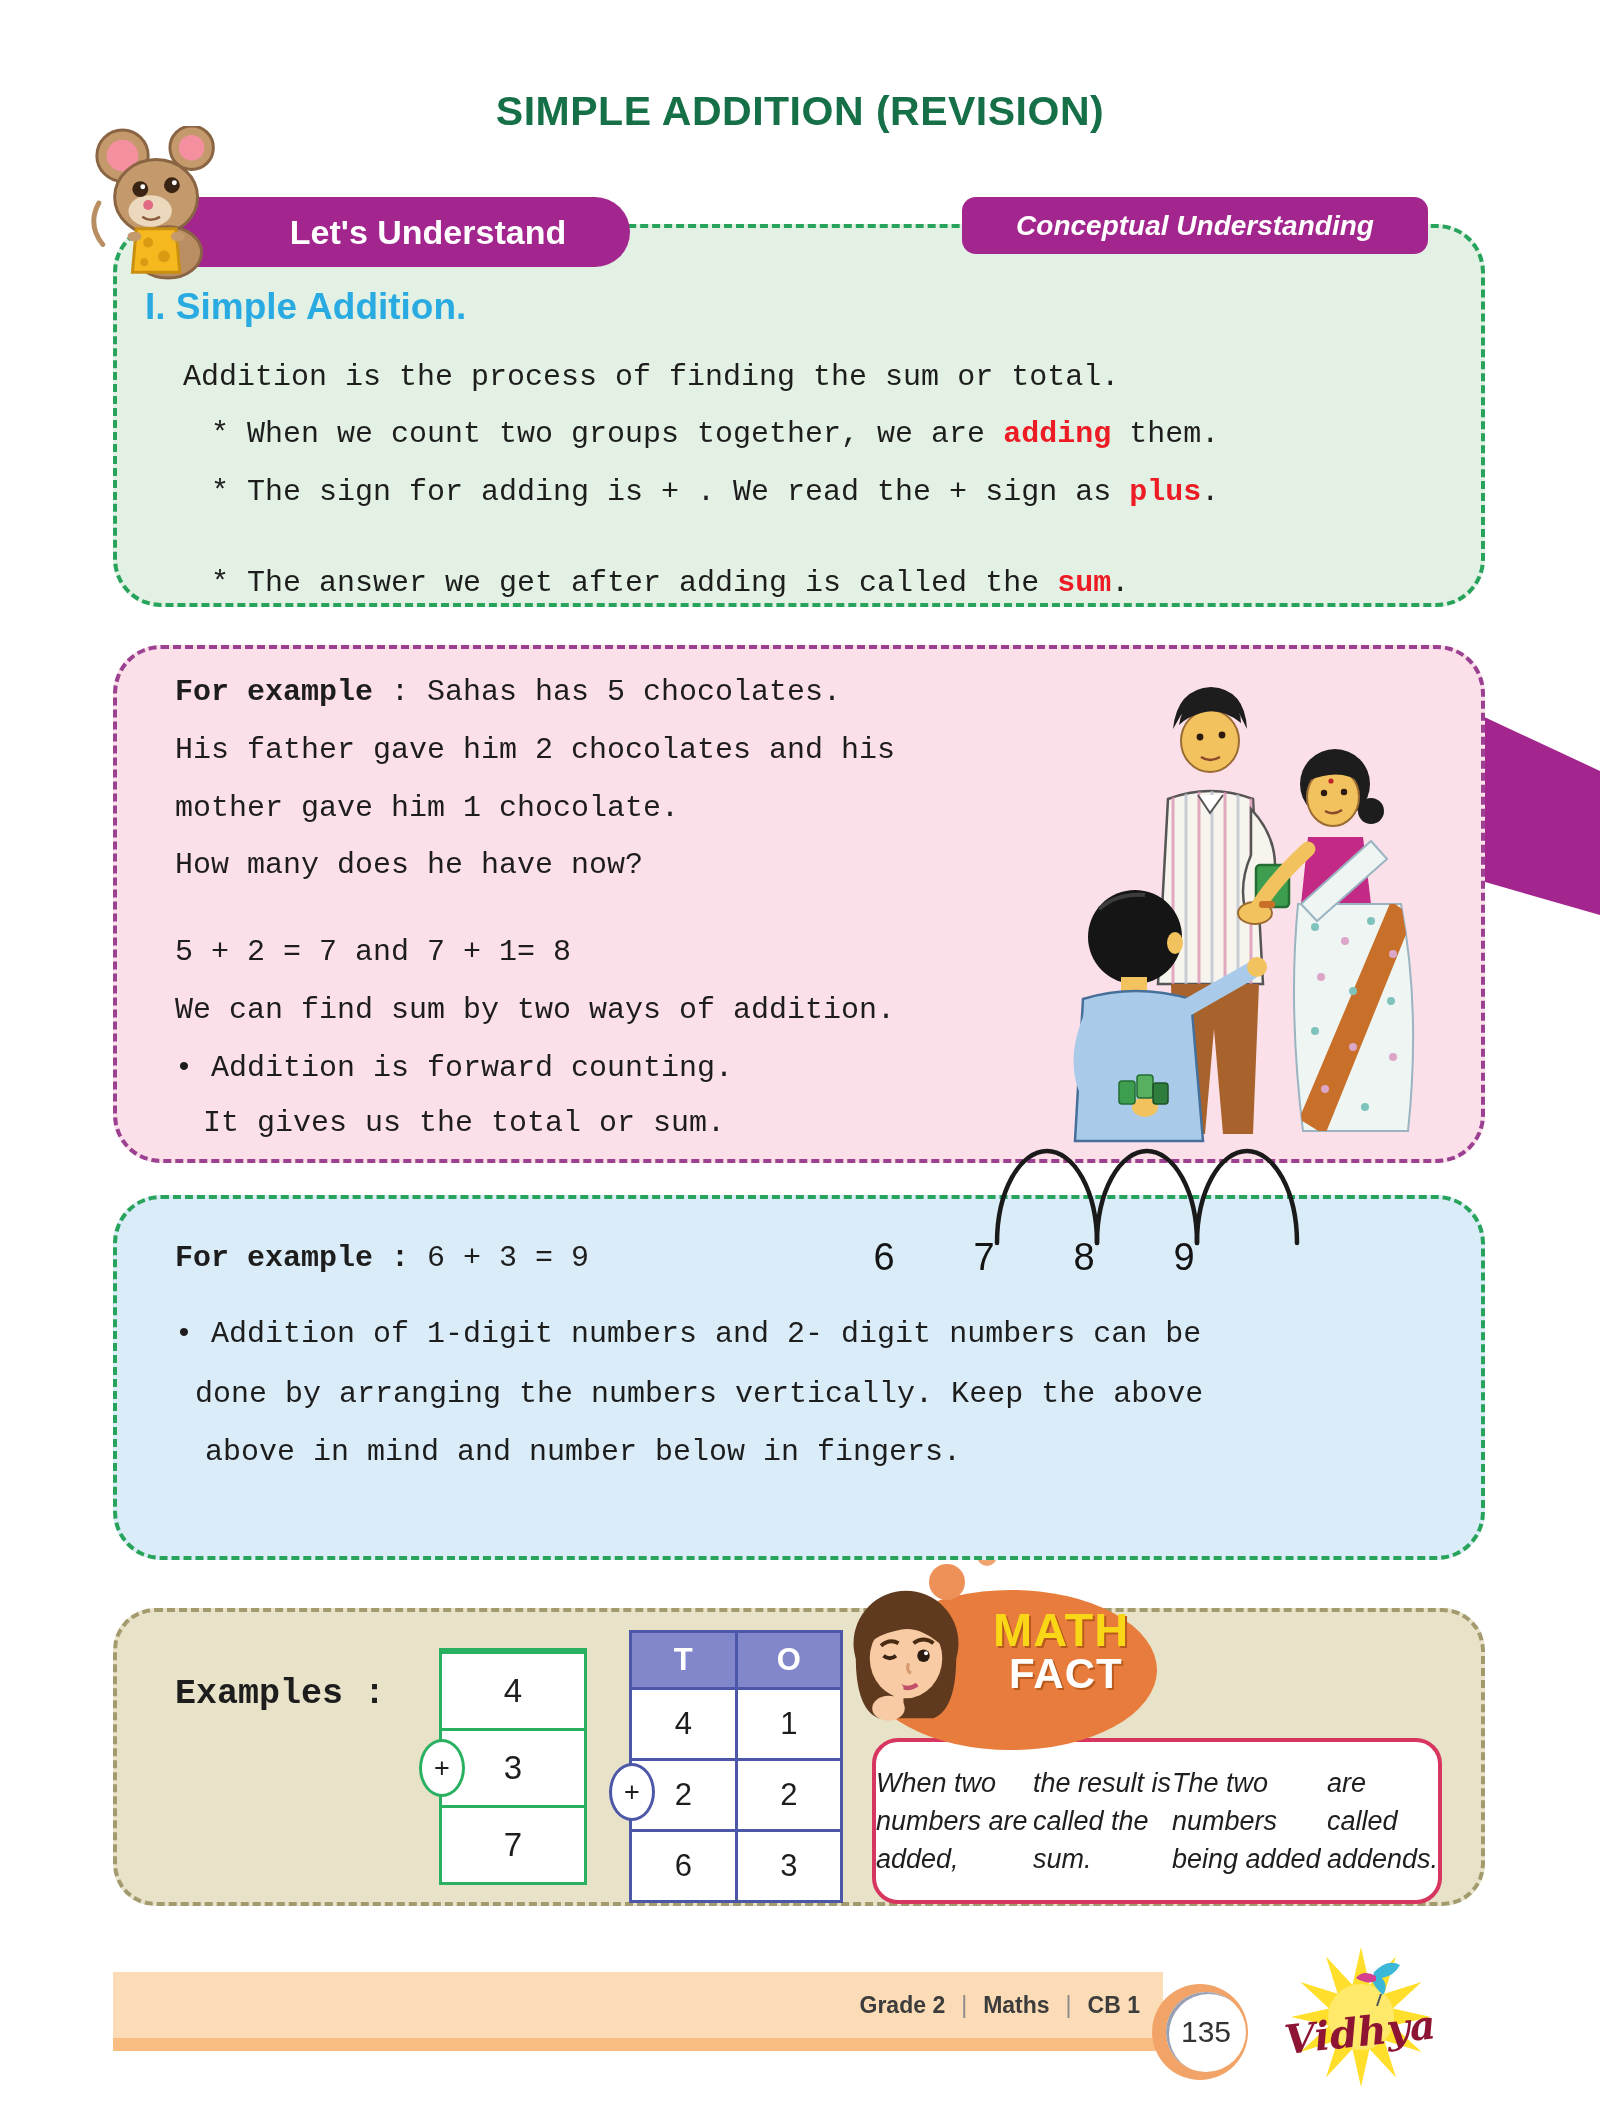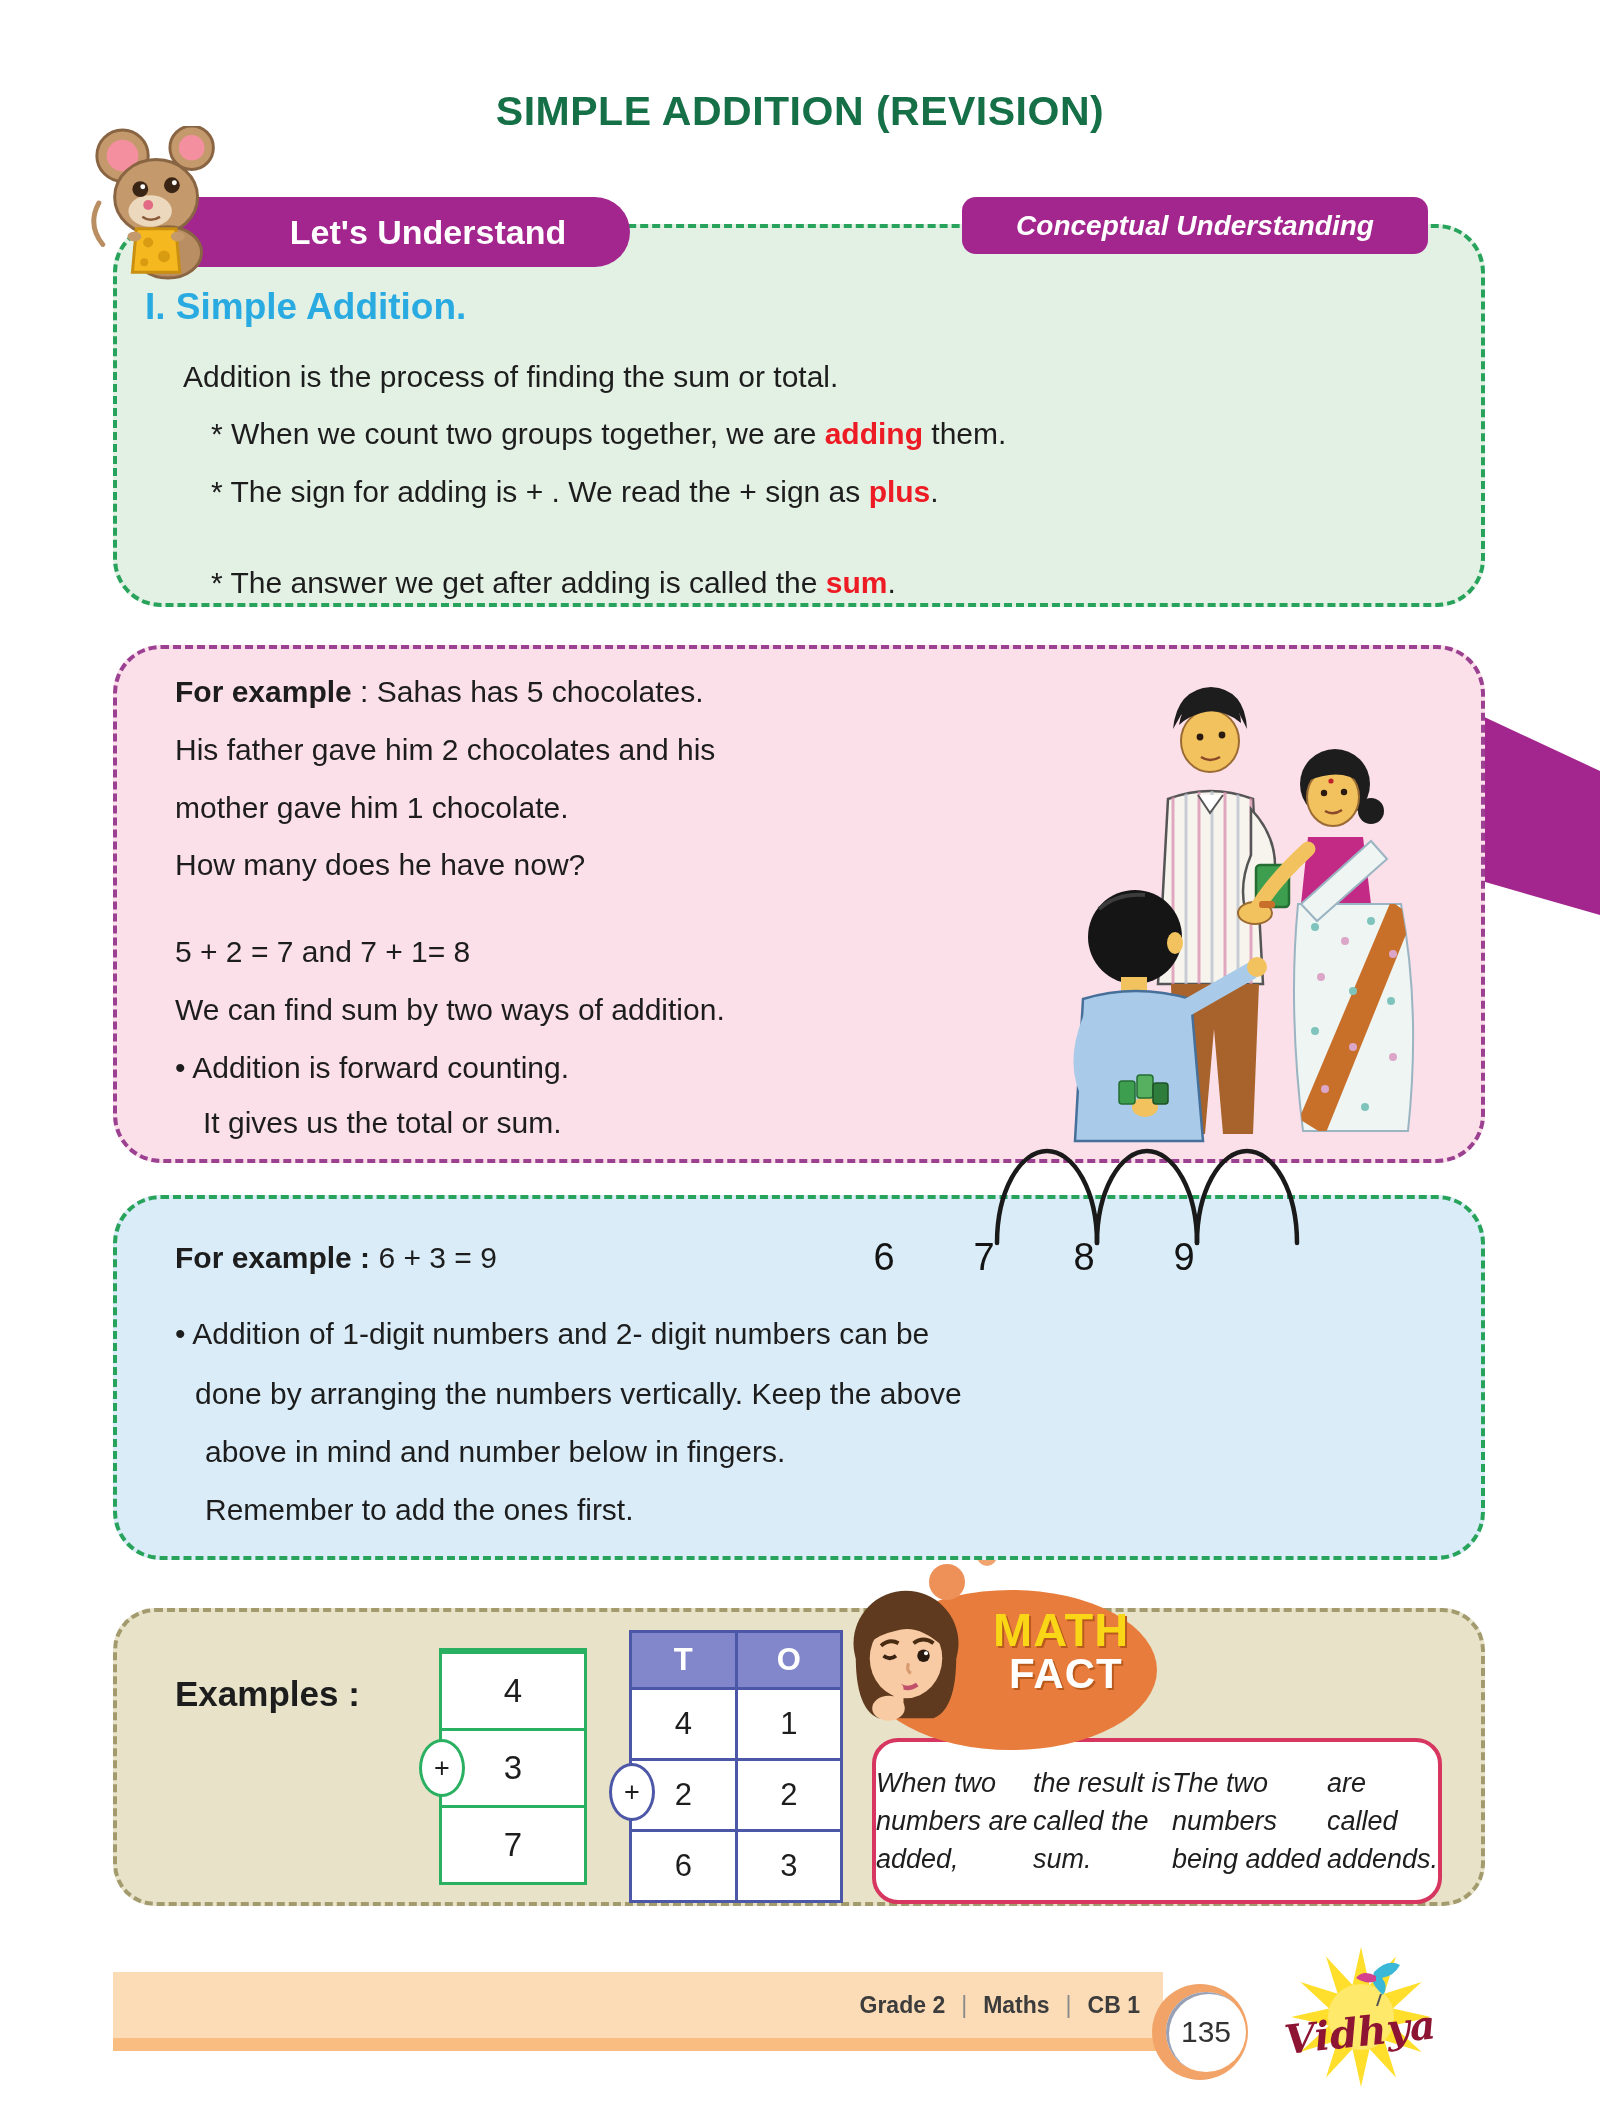--- a/index.html
+++ b/index.html
@@ -21,21 +21,21 @@
   .intro-box{left:113px;top:224px;width:1372px;height:383px;background:#e3f0e4;
              border:4px dashed #27a35c;border-radius:48px;z-index:1;}
   .pink-box{left:113px;top:645px;width:1372px;height:518px;background:#fbdfe9;
             border:4px dashed #9c4191;border-radius:48px;z-index:2;}
   .blue-box{left:113px;top:1195px;width:1372px;height:365px;background:#d9ecf7;
             border:4px dashed #27a35c;border-radius:48px;z-index:2;}
   .tan-box{left:113px;top:1608px;width:1372px;height:298px;background:#e7e2c8;
            border:4px dashed #a39b6d;border-radius:42px;z-index:1;}
   .ribbon{left:1480px;top:700px;width:120px;height:215px;background:#a2268e;z-index:1;
           clip-path:polygon(0 7%,100% 33%,100% 100%,0 84%);}
-  .t{font-size:30px;color:#1d1d1d;white-space:nowrap;}
+  .t{font-size:30px;color:#1d1d1d;white-space:nowrap;font-family:Liberation Mono, monospace;}
   .bold{font-weight:bold;}
   .red{color:#ed1c24;font-weight:bold;}
   .intro-heading{left:28px;top:58px;font-size:37px;font-weight:bold;color:#29abe2;white-space:nowrap;}
   
   .numline-num{top:37px;width:44px;text-align:center;font-size:38px;color:#141414;}
   .arcs{left:858px;top:-62px;width:342px;height:112px;overflow:visible;z-index:3;}
   
   .gtable{left:322px;top:36px;width:142px;border:3px solid #2ab061;background:#fff;z-index:2;}
   .gtable .cell{height:74px;display:flex;align-items:center;justify-content:center;
                 font-size:33px;border-top:3px solid #2ab061;}
@@ -218,21 +218,20 @@
       <path d="M122 106 A50 92 0 0 1 222 106" stroke="#1a1a1a" stroke-width="4.5" fill="none" stroke-linecap="round"></path>
       <path d="M222 106 A50 92 0 0 1 322 106" stroke="#1a1a1a" stroke-width="4.5" fill="none" stroke-linecap="round"></path>
     </svg>
     <div class="abs numline-num" style="left:745px;">6</div>
     <div class="abs numline-num" style="left:845px;">7</div>
     <div class="abs numline-num" style="left:945px;">8</div>
     <div class="abs numline-num" style="left:1045px;">9</div>
     <div class="abs t" style="left:58px;top:118px;">• Addition of 1-digit numbers and 2- digit numbers can be</div>
     <div class="abs t" style="left:78px;top:178px;">done by arranging the numbers vertically. Keep the above</div>
     <div class="abs t" style="left:88px;top:236px;">above in mind and number below in fingers.</div>
-    <div class="abs t" style="left:88px;top:294px;">Remember to add the ones first.</div>
   </div>
 
   <div class="abs box tan-box">
     <div class="abs t bold" style="left:58px;top:62px;font-size:35px;">Examples :</div>
 
     <div class="abs gtable">
       <div class="plus-oval plus-green">+</div>
       <div class="cell">4</div>
       <div class="cell">3</div>
       <div class="cell">7</div>

